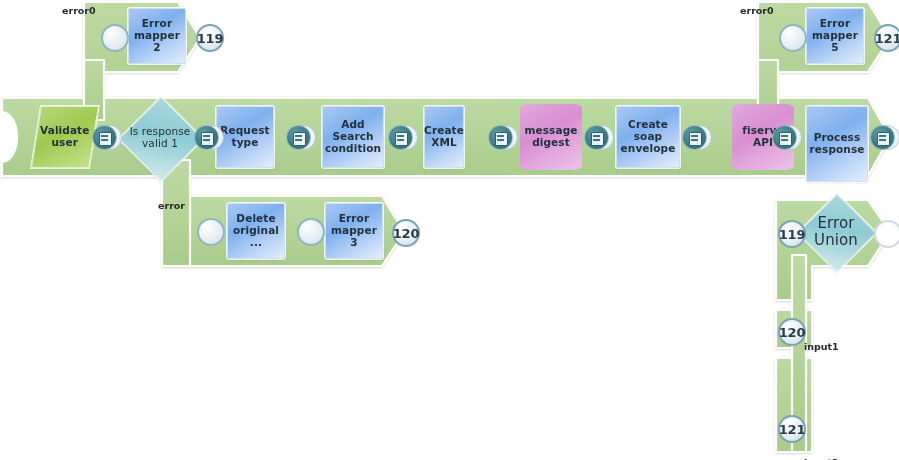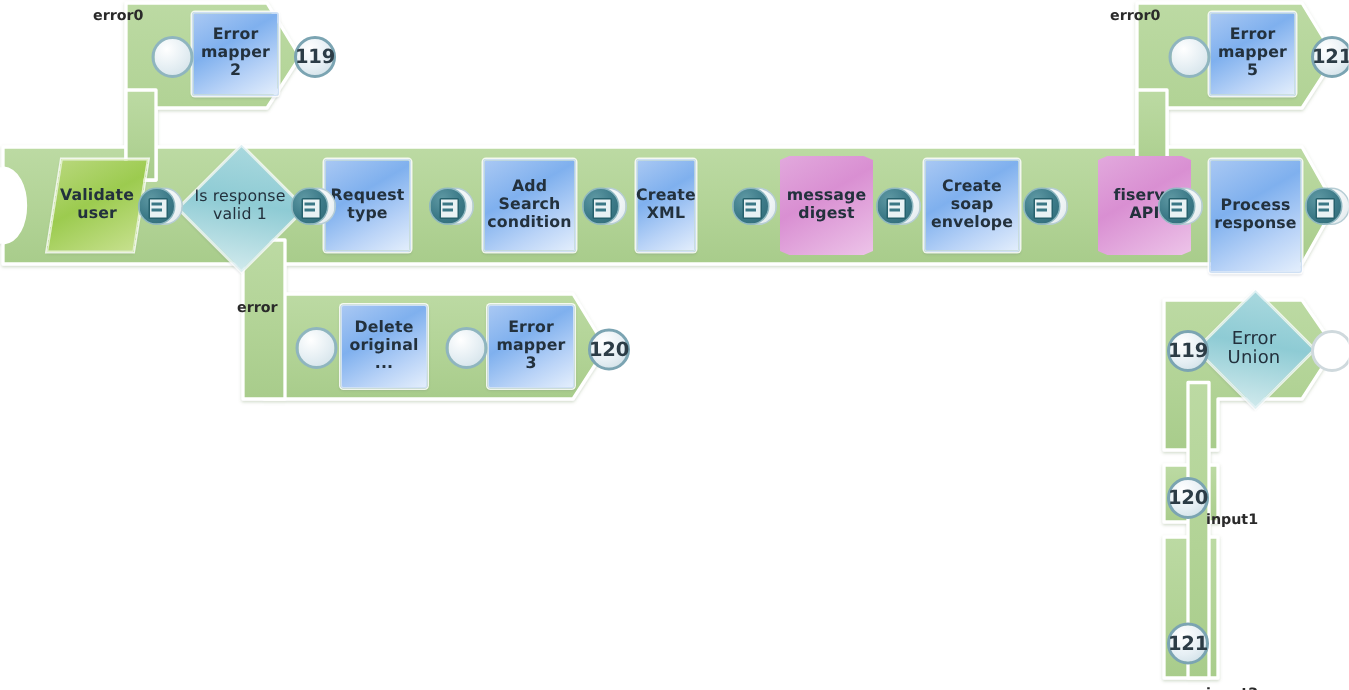--- a/index.html
+++ b/index.html
@@ -309,21 +309,21 @@
       <span>mapper 5</span>
     </span>
   </div>
 
   <div class="badge" style="left:874px;top:24px;">121</div>
 
   <div class="badge" style="left:778px;top:220px;">119</div>
 
   <div class="node n-diamond" style="left:800px;top:202px;width:72px;height:60px;">
     <div class="dshape" style="width:54px;height:54px;margin:-27px 0 0 -27px;"></div>
-    <span class="lbl" style="font-size:12px;">Error Union</span>
+    <span class="lbl" style="font-size:15px;">Error Union</span>
   </div>
 
   <div class="circ plainwhite" style="left:874px;top:220px;"></div>
 
   <div class="badge" style="left:778px;top:318px;">120</div>
   <div class="edge-label" style="left:804px;top:341px;">input1</div>
 
   <div class="badge" style="left:778px;top:415px;">121</div>
   <div class="edge-label" style="left:804px;top:437px;margin-top:20px;">input2</div>
 

